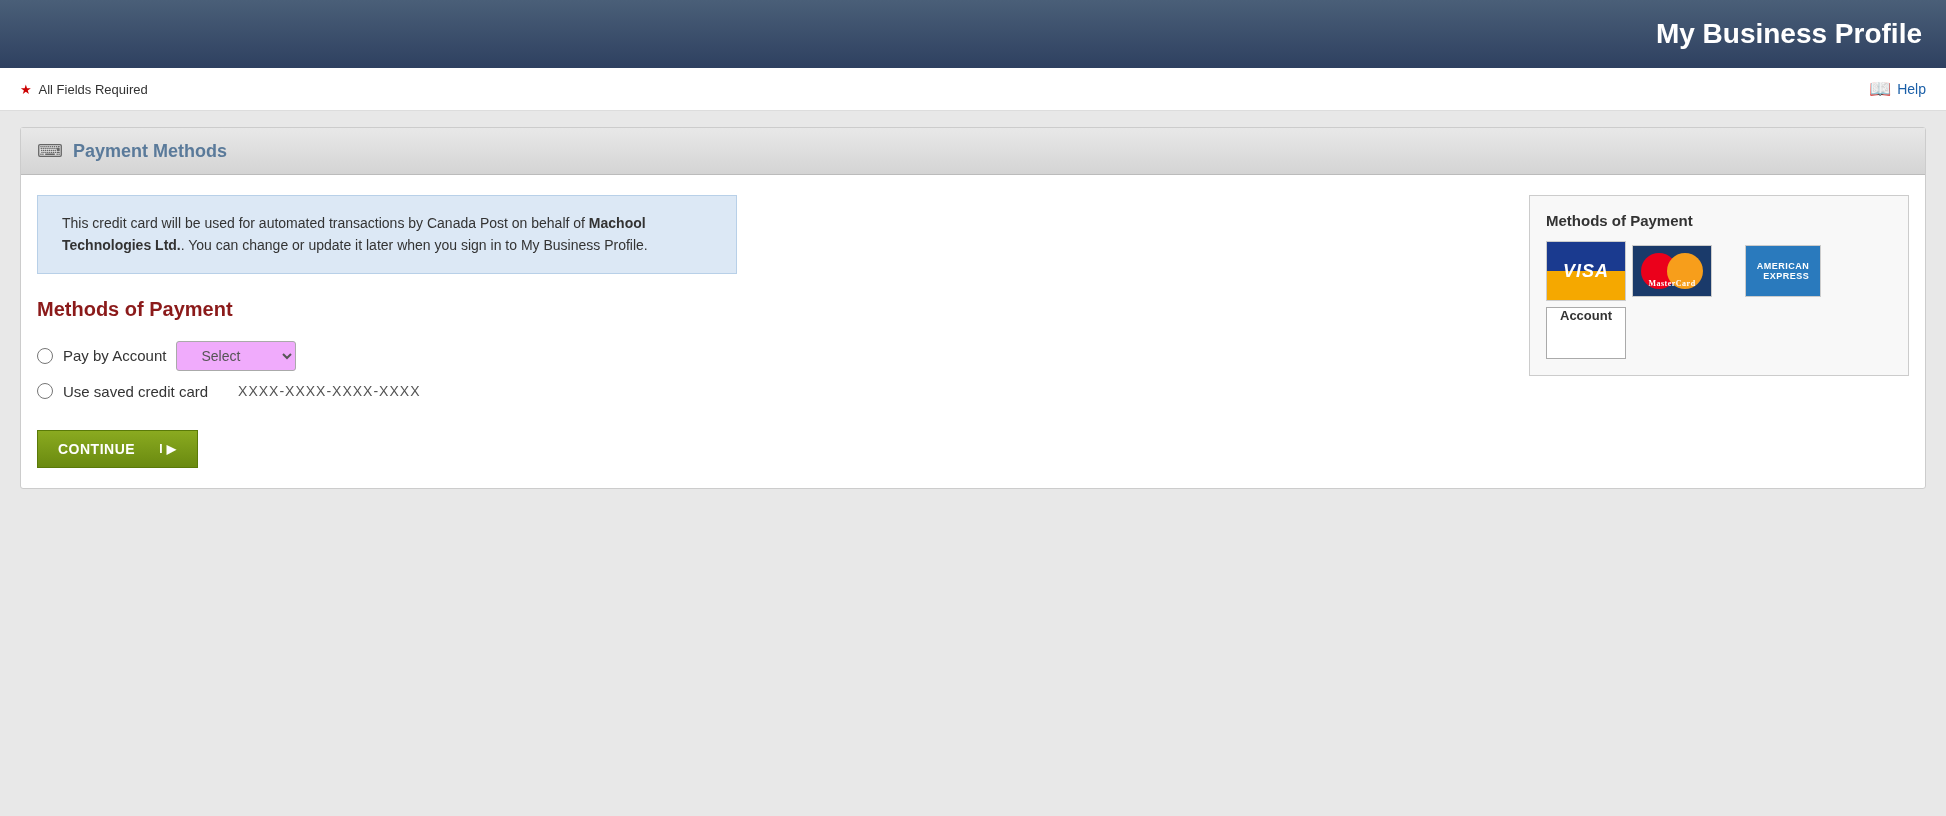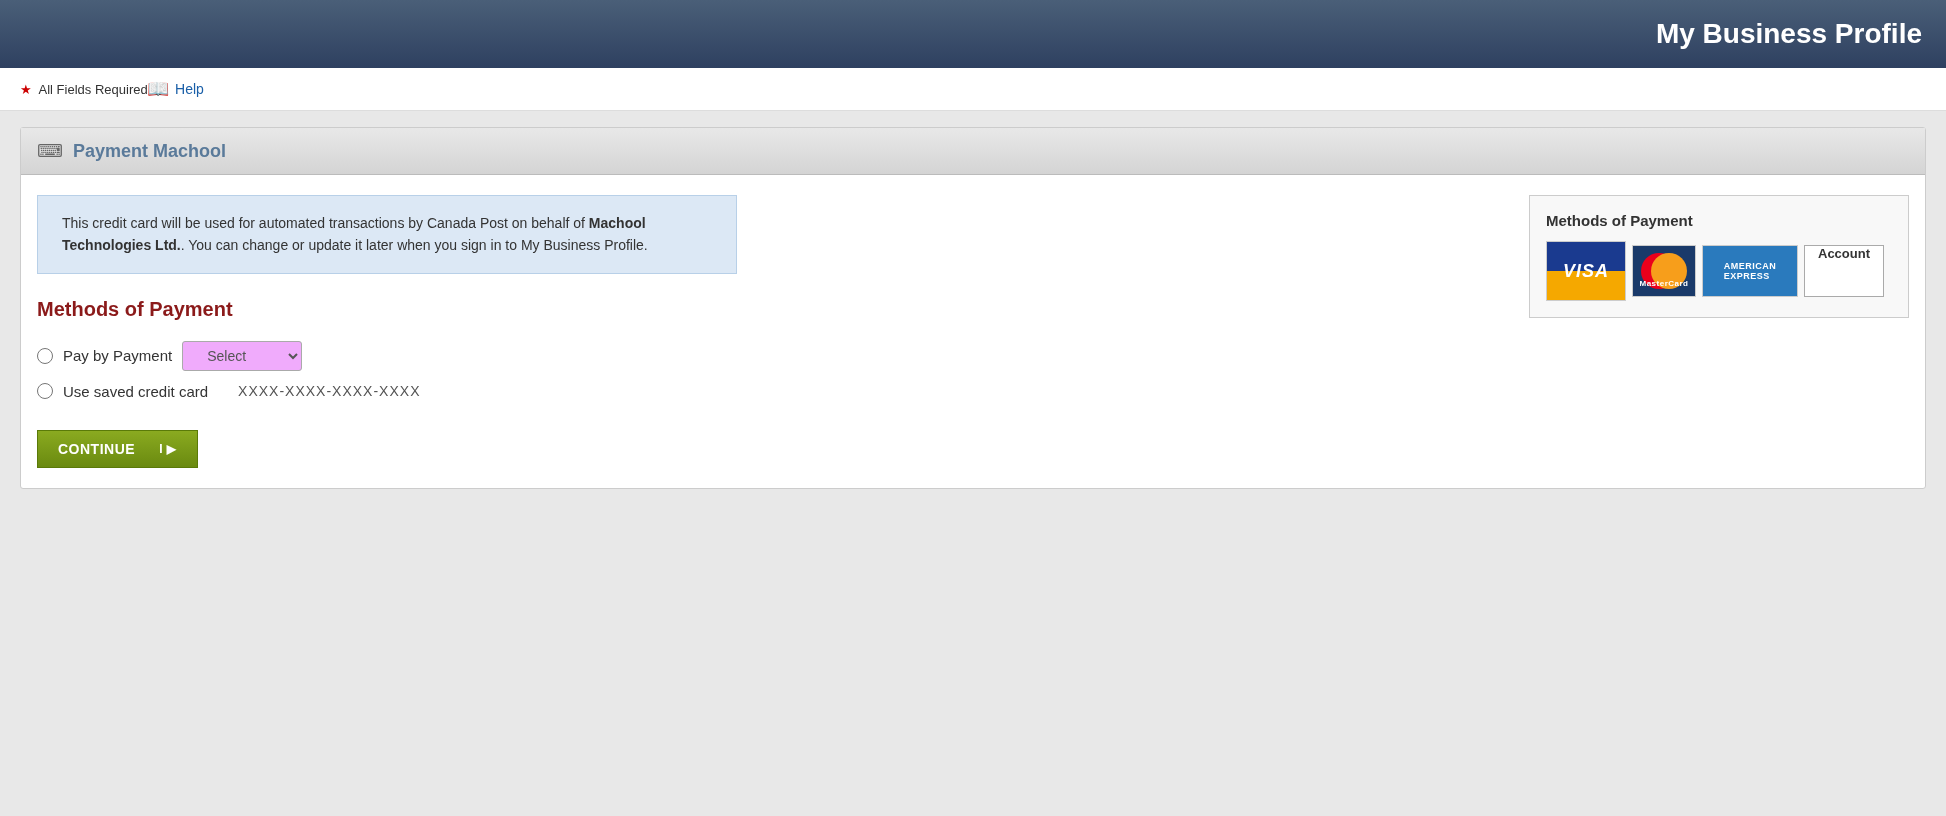--- a/index.html
+++ b/index.html
@@ -24,20 +24,21 @@
     .page-header h1 {
       color: #fff;
       font-size: 28px;
       font-weight: bold;
       text-align: right;
     }
 
     
     .top-bar {
       display: flex;
+      justify-content: space-between;
       align-items: center;
       padding: 10px 20px;
       background: #fff;
       border-bottom: 1px solid #ddd;
     }
     .required-note {
       font-size: 13px;
       color: #333;
     }
     .required-star {
@@ -219,28 +220,29 @@
       display: flex;
       align-items: center;
       justify-content: center;
       border: 1px solid #ccc;
       letter-spacing: 1px;
     }
 
     
     .mastercard-logo {
       background: #1a3a6a;
-      width: 64px;
+      width: 80px;
       height: 52px;
       display: flex;
       align-items: center;
       justify-content: center;
       border: 1px solid #ccc;
       position: relative;
       overflow: hidden;
+      font-family: Liberation Serif, serif;
     }
     .mc-circle-left {
       width: 36px;
       height: 36px;
       background: #eb001b;
       border-radius: 50%;
       position: absolute;
       left: 8px;
     }
     .mc-circle-right {
@@ -262,30 +264,31 @@
       width: 100%;
       letter-spacing: 0.5px;
     }
 
     
     .amex-logo {
       background: #2a7abd;
       color: #fff;
       font-size: 9px;
       font-weight: bold;
-      width: 96px;
+      width: 76px;
       height: 52px;
       display: flex;
       align-items: center;
       justify-content: center;
       border: 1px solid #ccc;
       flex-direction: column;
-      text-align: left;
+      text-align: right;
       letter-spacing: 0.5px;
       text-transform: uppercase;
+      margin-left: 27px;
     }
 
     
     .account-logo {
       background: #fff;
       color: #333;
       font-size: 13px;
       font-weight: bold;
       width: 80px;
       height: 52px;
@@ -313,38 +316,38 @@
       <span>Help</span>
     </a>
   </div>
 
   <div class="main-content">
 
     <div class="payment-card">
 
       <div class="card-header">
         <span class="card-header-icon">⌨</span>
-        <span class="card-header-title">Payment Machool</span>
+        <span class="card-header-title">Payment Methods</span>
       </div>
 
       <div class="card-body">
 
         <div class="card-left">
 
           <div class="info-box">
             <span>This credit card will be used for automated transactions by Canada Post on behalf of </span><strong>Machool Technologies Ltd.</strong><span>. You can change or update it later when you sign in to My Business Profile.</span>
           </div>
 
           <div class="methods-heading">Methods of Payment</div>
 
           <div class="payment-options">
 
             <div class="payment-option">
               <input type="radio" name="payment-method" id="pay-by-account" style="">
-              <label for="pay-by-account">Pay by Payment</label>
+              <label for="pay-by-account">Pay by Account</label>
               <select class="account-select">
                 <option value="">Select</option>
               </select>
             </div>
 
             <div class="payment-option">
               <input type="radio" name="payment-method" id="use-saved-cc" style="">
               <label for="use-saved-cc">Use saved credit card</label>
               <span class="saved-card-number">XXXX-XXXX-XXXX-XXXX</span>
             </div>

